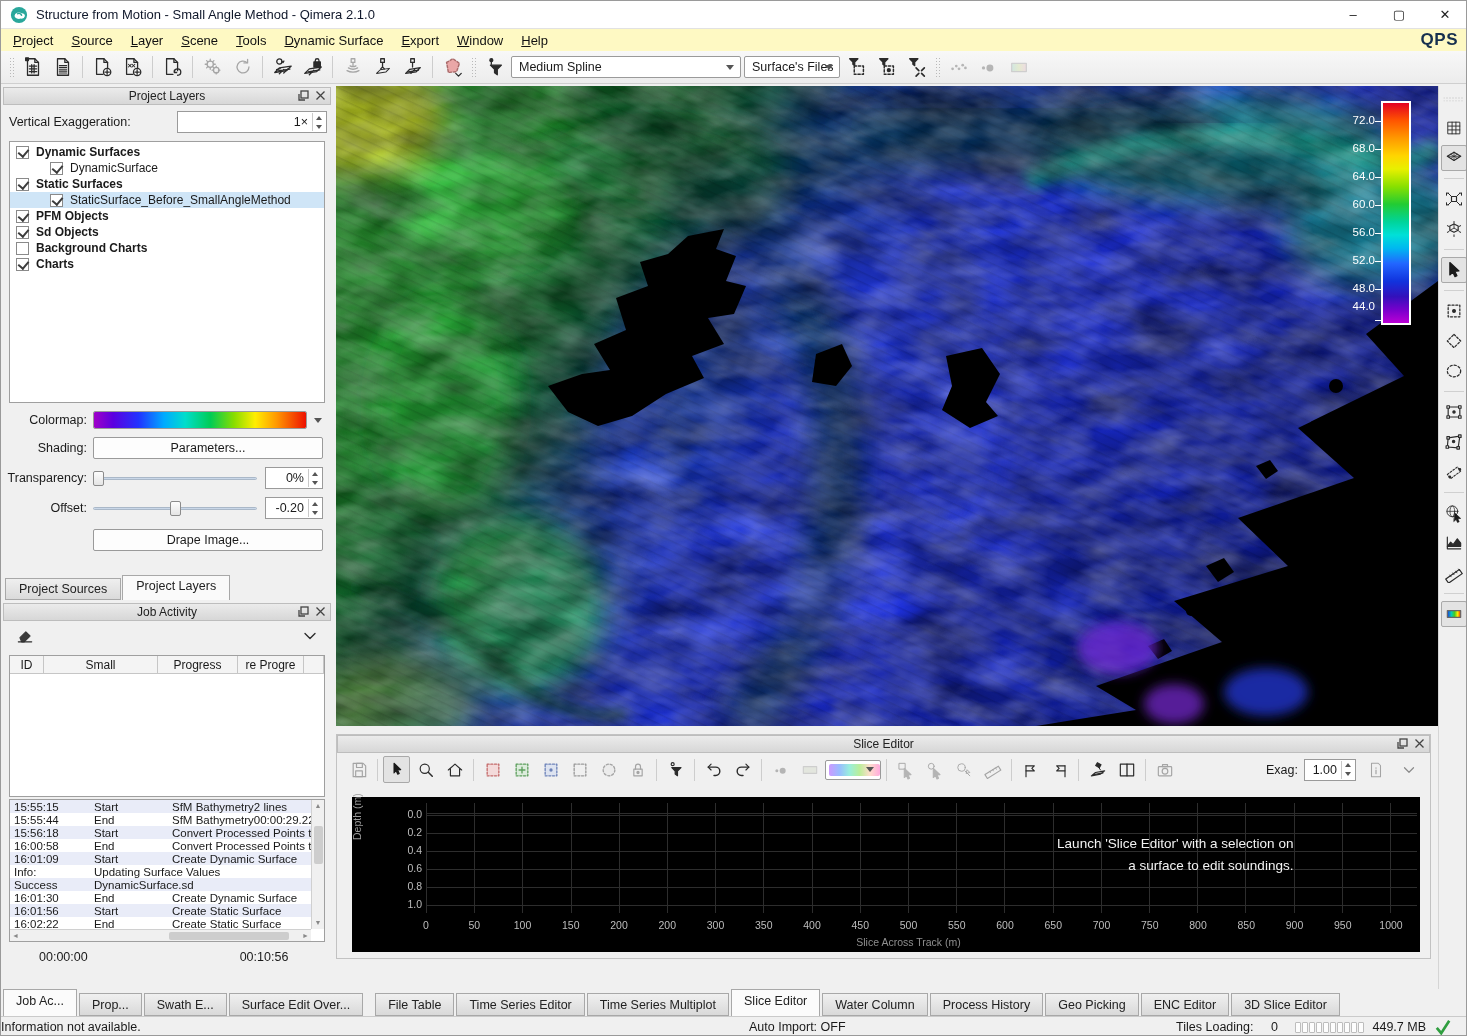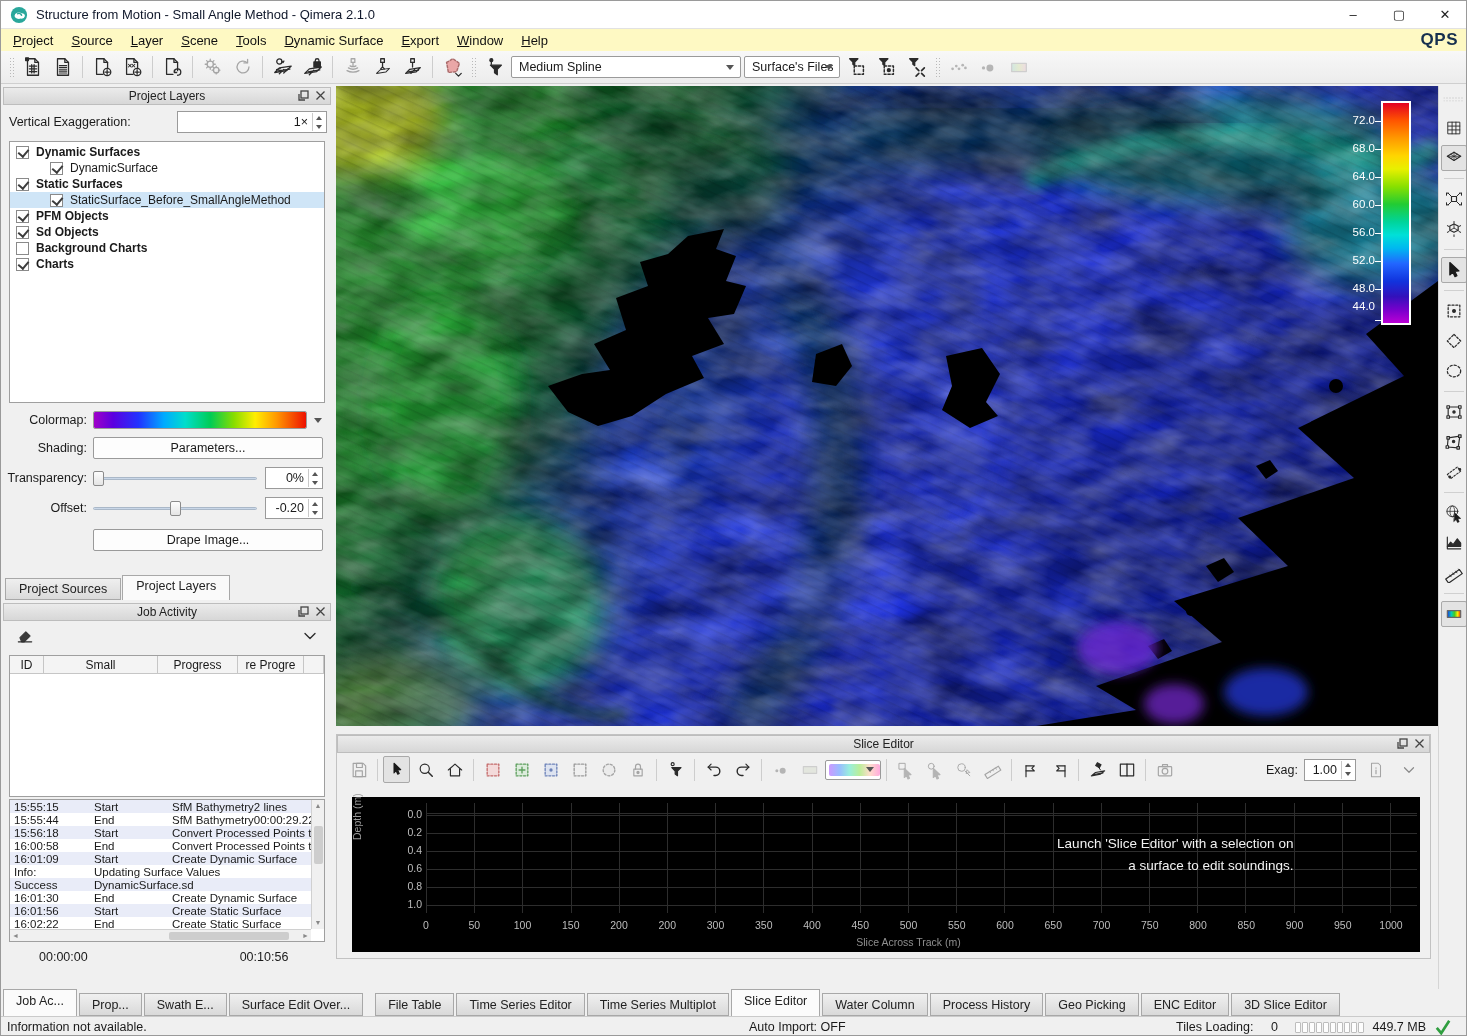--- a/index.html
+++ b/index.html
@@ -101,21 +101,21 @@
 .xt{position:absolute;transform:translateX(-50%);color:#bdbdbd;font-size:10.5px}
 .xlab{position:absolute;left:74px;top:139px;width:965px;text-align:center;color:#8f8f8f;font-size:10.5px}
 .chartmsg{position:absolute;left:50%;top:36px;transform:translateX(-3%);text-align:right;color:#f2f2f2;font-size:13.5px;line-height:22px;width:420px}
 .exag-spin{width:52px}
 
 .bottomtabs{position:absolute;left:0;top:988px;width:1467px;height:27px;background:#f0f0f0;display:flex;align-items:flex-end;padding-left:2px}
 .btab{height:23px;padding:4px 12px;background:linear-gradient(#f0f0f0,#d9d9d9);border:1px solid #a8a8a8;font-size:12.5px;margin-right:2px;white-space:nowrap;color:#222}
 .btab.active{height:27px;background:#fbfbfb;border-bottom:none;z-index:2}
 .bspacer{width:10px}
 .statusbar{position:absolute;left:0;top:1015px;width:1467px;height:21px;background:#f0f0f0;border-top:1px solid #cacaca;font-size:12.5px}
-.statusbar .sinfo{position:absolute;left:6px;top:3px}
+.statusbar .sinfo{position:absolute;left:0;top:3px}
 .statusbar .sauto{position:absolute;left:748px;top:3px}
 .sright{position:absolute;right:16px;top:2px;display:flex;align-items:center;gap:8px}
 .segs{display:flex;gap:1px}
 .seg{width:6px;height:11px;border:1px solid #bdbdbd;background:#fdfdfd;border-radius:1px}
 </style>
 </head>
 <body>
 
 <div class="app">
 

